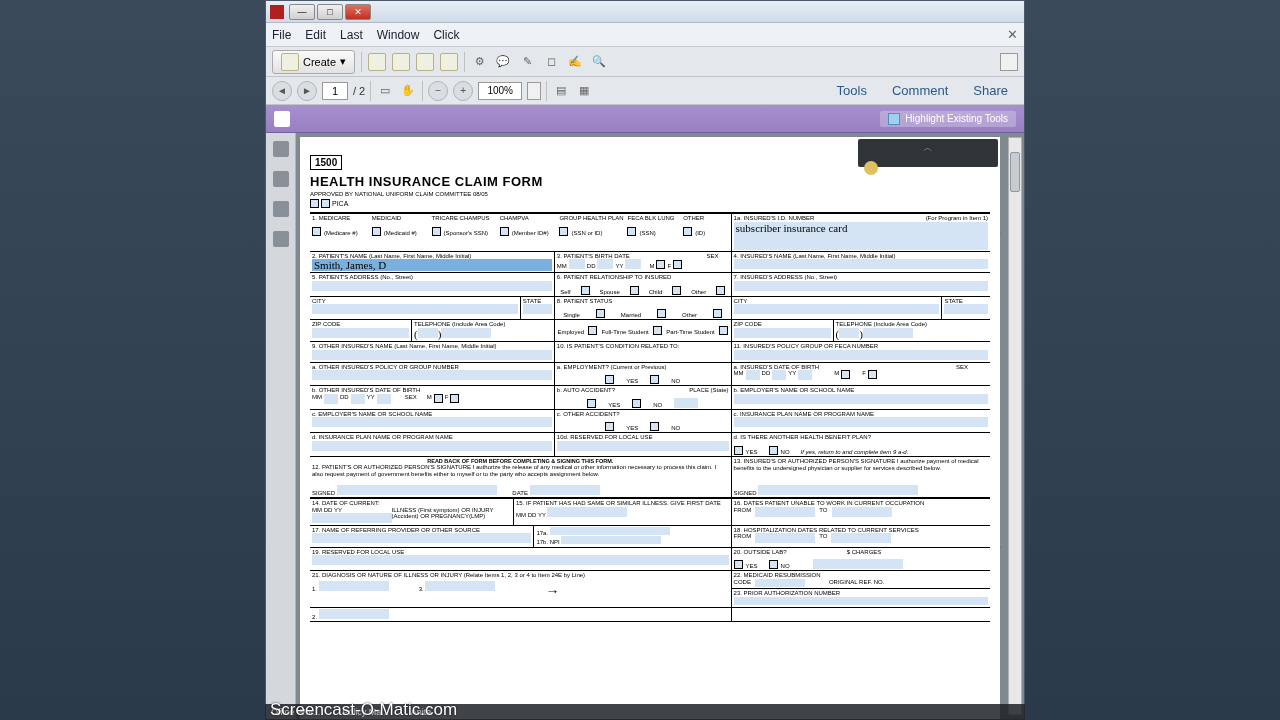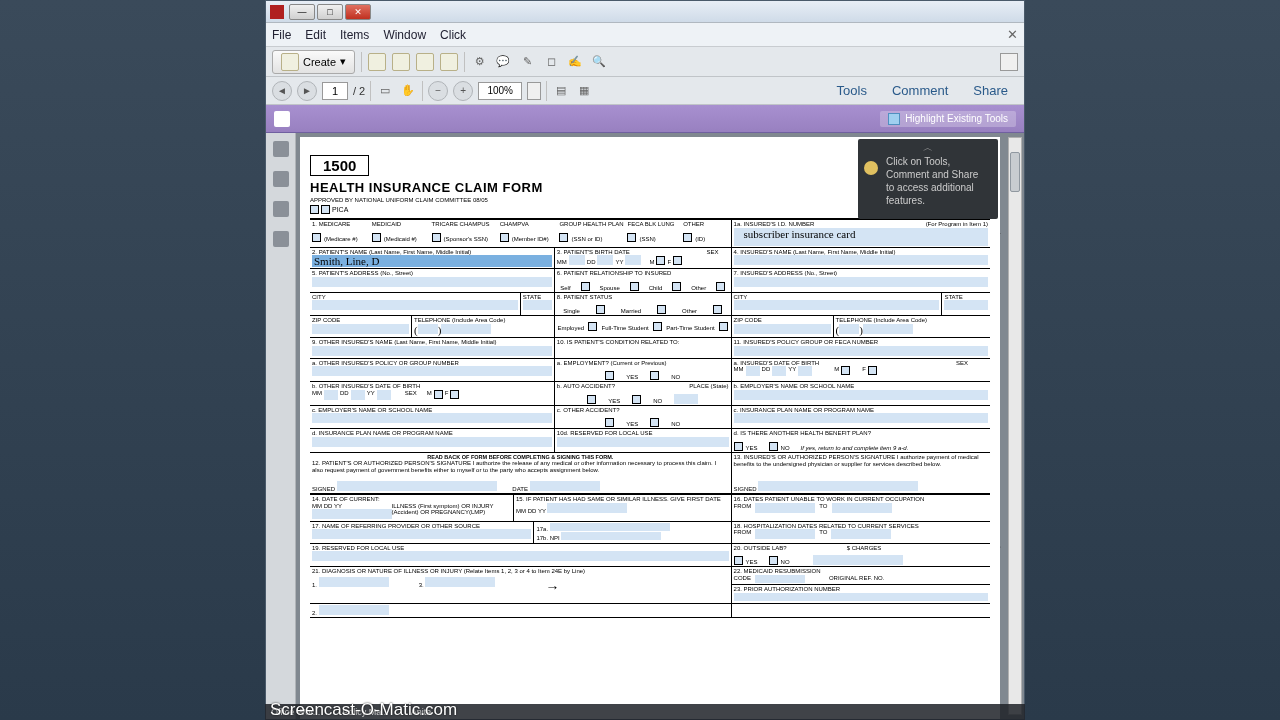--- a/index.html
+++ b/index.html
@@ -42,21 +42,21 @@
 .page { background: #fff; width: 700px; min-height: 600px; position: relative; font-size: 7px; color: #000; }
 .callout { position: absolute; right: 2px; top: 2px; width: 140px; background: #303438; color: #ccc; font-size: 10px; padding: 16px 10px 12px 28px; border-radius: 2px; line-height: 1.3; }
 .callout .bulb { position: absolute; left: 6px; top: 22px; width: 14px; height: 14px; background: #e0c060; border-radius: 50%; }
 .callout .chev { position: absolute; top: 2px; left: 50%; transform: translateX(-50%); font-size: 10px; color: #aaa; }
 .vscroll { position: absolute; right: 2px; top: 4px; bottom: 4px; width: 14px; background: #e8e8e8; border: 1px solid #b0b0b0; }
 .vscroll .thumb { position: absolute; left: 1px; right: 1px; top: 14px; height: 40px; background: #c8ccd0; border: 1px solid #9098a0; border-radius: 2px; }
 .farrow { position: absolute; right: 20px; width: 12px; height: 12px; display: flex; align-items: center; justify-content: center; font-size: 9px; color: #333; }
 .sidetext { position: absolute; right: 22px; top: 110px; width: 12px; height: 300px; font-size: 7px; font-weight: bold; writing-mode: vertical-rl; transform: rotate(180deg); text-align: center; letter-spacing: 1px; }
 
 .formtop { padding: 18px 10px 4px 10px; }
-.code1500 { display: inline-block; border: 1.5px solid #000; padding: 1px 12px; font-size: 15px; font-weight: bold; }
+.code1500 { display: inline-block; border: 1.5px solid #000; padding: 1px 4px; font-size: 10px; font-weight: bold; }
 .formtitle { font-size: 13px; font-weight: bold; margin-top: 4px; letter-spacing: 0.5px; }
 .approved { font-size: 6px; margin-top: 2px; }
 .pica { margin-top: 2px; display: flex; align-items: center; gap: 2px; }
 .cb { width: 9px; height: 9px; border: 1px solid #000; display: inline-block; background: #d4e4f4; }
 .grid { border-top: 2px solid #000; margin: 0 10px; }
 .row { display: flex; border-bottom: 1px solid #000; min-height: 18px; position: relative; }
 .cell { border-right: 1px solid #000; padding: 1px 2px; position: relative; font-size: 6px; }
 .cell:last-child { border-right: none; }
 .lbl { font-size: 6px; line-height: 1.1; }
 .field { background: #d4e4f4; display: inline-block; }
@@ -78,21 +78,21 @@
     <div class="favicon"></div>
     <div class="winbtns">
       <div class="winbtn">—</div>
       <div class="winbtn">□</div>
       <div class="winbtn close">✕</div>
     </div>
   </div>
   <div class="menubar">
     <span>File</span>
     <span>Edit</span>
-    <span>Items</span>
+    <span>Last</span>
     <span>Window</span>
     <span>Click</span>
     <span class="x">✕</span>
   </div>
   <div class="toolbar">
     <div class="createbtn">
       <div class="tbicon"></div>
       <span>Create</span>
       <span>▾</span>
     </div>
@@ -152,21 +152,20 @@
             <div class="thumb"></div>
           </div>
       <div class="farrow" style="top:92px">▲</div>
       <div class="farrow" style="top:410px">▼</div>
       <div class="sidetext">PATIENT AND INSURED INFORMATION</div>
 
       <div class="page">
         <div class="callout">
           <div class="chev">︿</div>
           <div class="bulb"></div>
-          <span>Click on Tools, Comment and Share to access additional features.</span>
         </div>
         <div class="formtop">
           <span class="code1500">1500</span>
           <div class="formtitle">HEALTH INSURANCE CLAIM FORM</div>
           <div class="approved">APPROVED BY NATIONAL UNIFORM CLAIM COMMITTEE 08/05</div>
           <div class="pica">
                 <span class="cb"></span>
                 <span class="cb"></span>
                 <span>PICA</span>
               </div>
@@ -222,28 +221,28 @@
                       <div class="lbl">OTHER</div>
                       <div class="cbrow">
                         <span class="cb"></span>
                         <span>(ID)</span>
                       </div>
                     </div>
               </div>
             </div>
             <div class="cell" style="width:38%">
               <div class="lbl"><span>1a. INSURED'S I.D. NUMBER</span> <span style="float:right">(For Program in Item 1)</span></div>
-              <div class="field entered" style="width:100%;height:18px;padding-left:10px">subscriber  insurance card</div>
+              <div class="field entered" style="width:100%;height:28px;padding-left:2px">subscriber  insurance card</div>
             </div>
           </div>
 
           <div class="row">
             <div class="cell" style="width:36%">
               <div class="lbl">2. PATIENT'S NAME (Last Name, First Name, Middle Initial)</div>
-              <div class="field entered hl" style="width:100%;height:12px;padding-left:2px">Smith, Line, D</div>
+              <div class="field entered hl" style="width:100%;height:12px;padding-left:2px">Smith, James, D</div>
             </div>
             <div class="cell" style="width:26%">
               <div class="lbl"><span>3. PATIENT'S BIRTH DATE</span><span style="float:right;margin-right:10px">SEX</span></div>
               <div style="display:flex;gap:2px;align-items:flex-end">
                 <span>MM</span>
                     <span class="field" style="width:16px;height:10px"></span>
                 <span>DD</span>
                     <span class="field" style="width:16px;height:10px"></span>
                 <span>YY</span>
                     <span class="field" style="width:16px;height:10px"></span>

